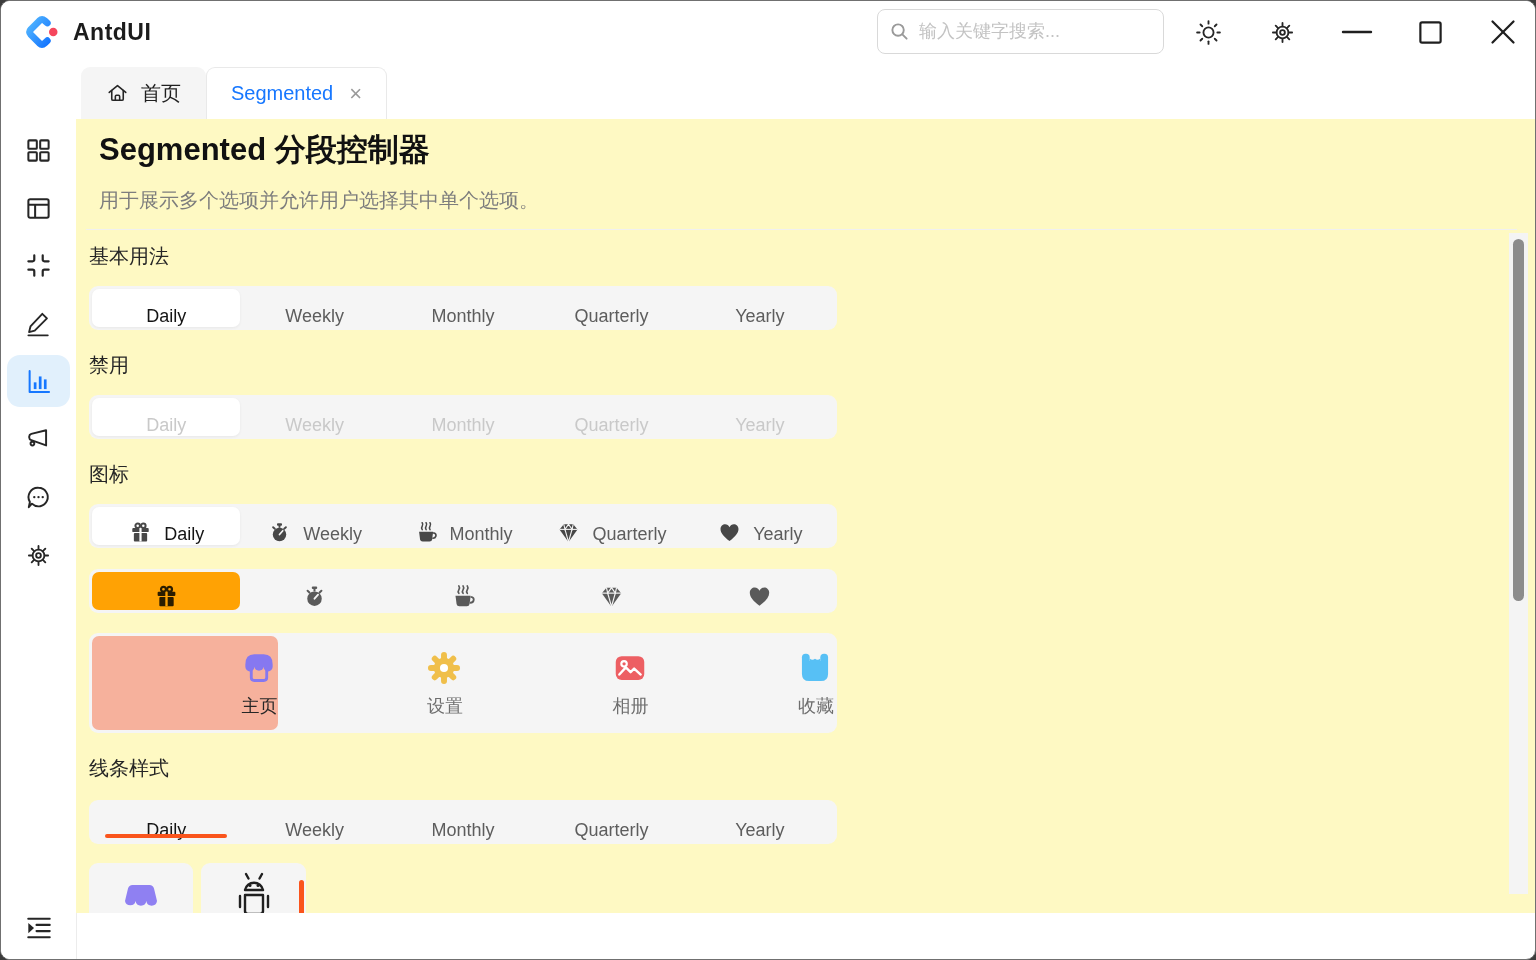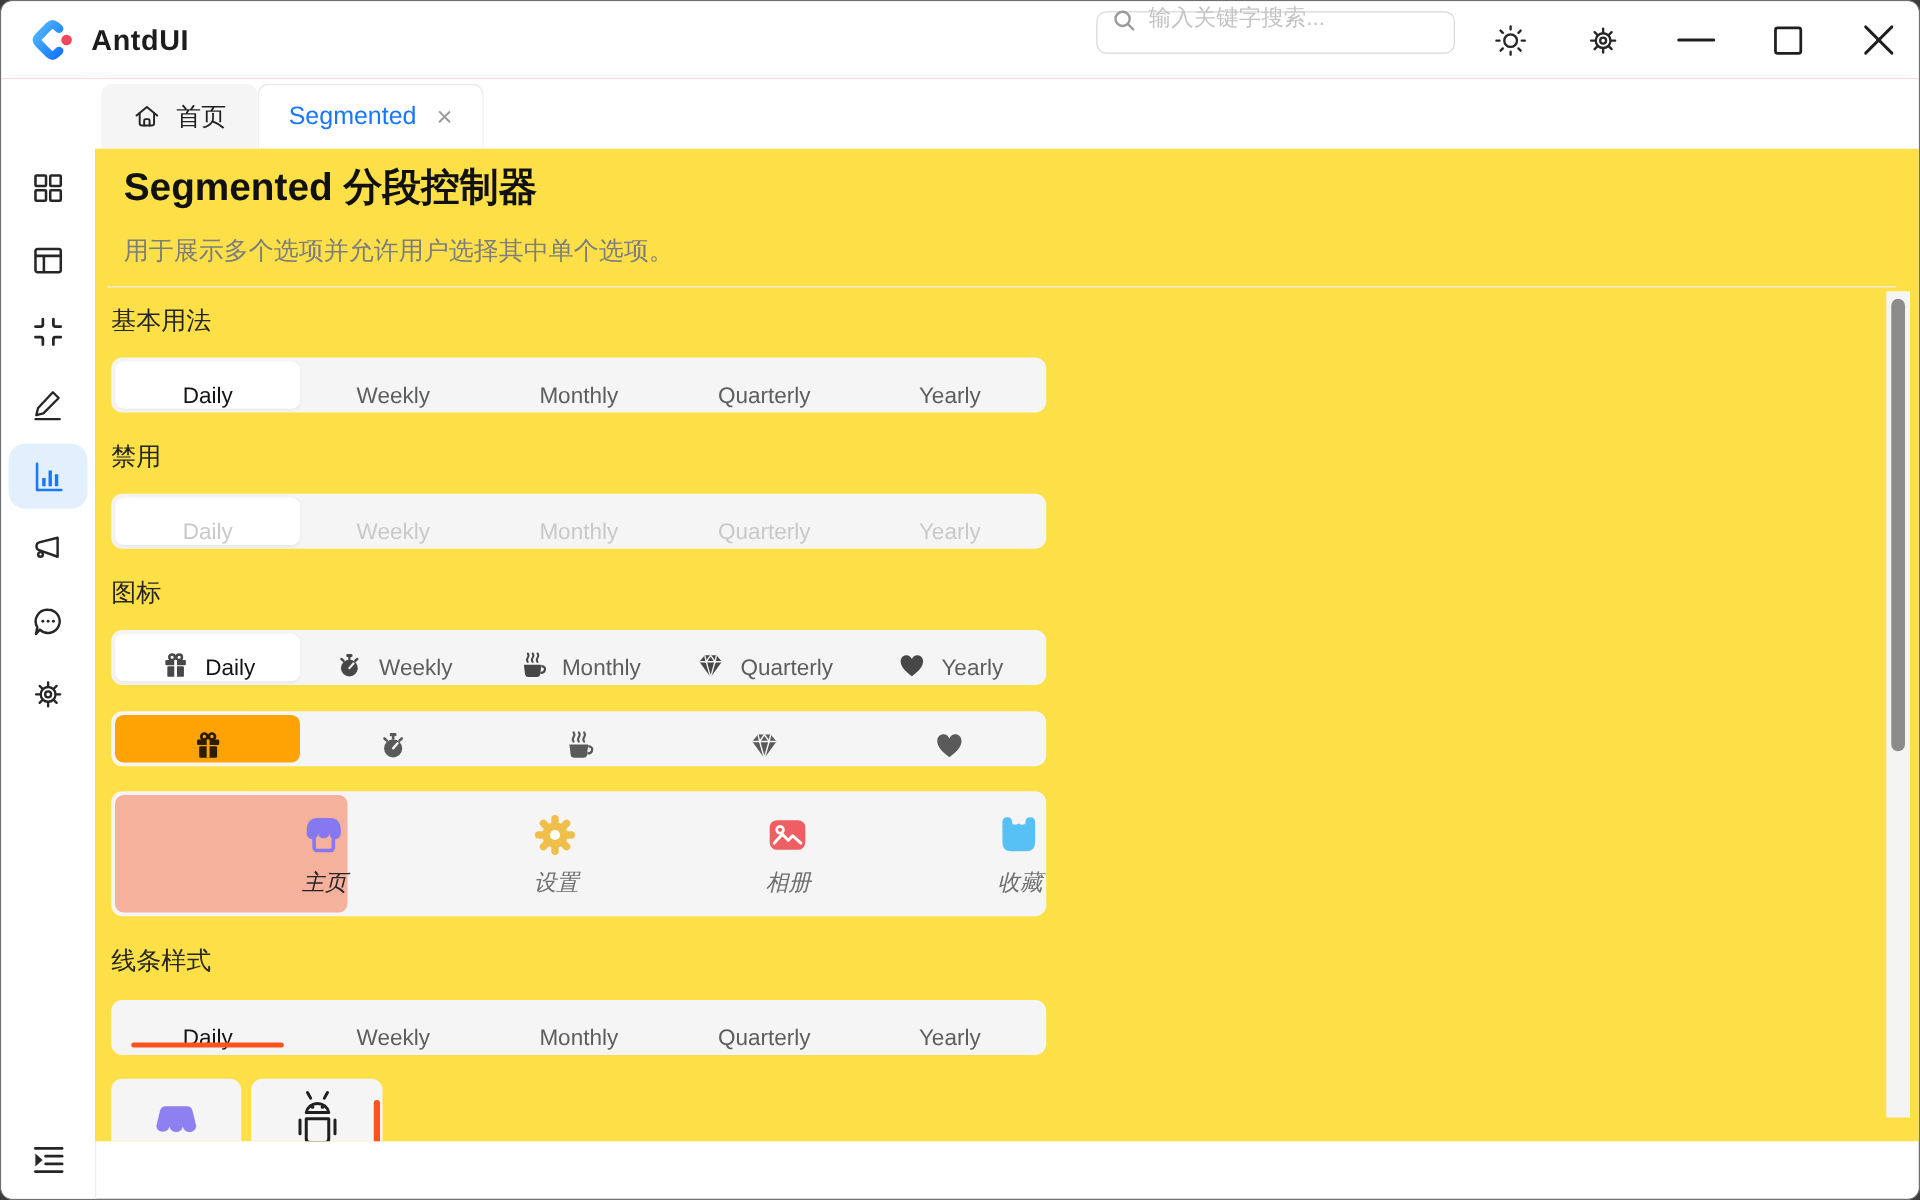--- a/index.html
+++ b/index.html
@@ -4,52 +4,52 @@
 <style>
   html,body{margin:0;padding:0;background:#3c3c3c;font-family:"Liberation Sans","DejaVu Sans",sans-serif;}
   .window{position:relative;width:1534px;height:958px;margin:0 auto;background:#fff;border:1px solid #707070;border-radius:10px;overflow:hidden;}
   .abs{position:absolute;}
   svg{display:block;}
 
   
   .titlebar{position:absolute;left:0;top:0;right:0;height:62px;background:#fff;border-bottom:1px solid #ef4444;}
   .app-name{position:absolute;left:72px;top:0;height:62px;display:flex;align-items:center;font-size:23px;font-weight:700;color:#1c1c1c;letter-spacing:.5px;}
   .app-ver{position:absolute;left:176px;top:0;height:62px;display:flex;align-items:center;font-size:23px;color:#8c8c8c;}
-  .search{position:absolute;left:876px;top:8px;width:287px;height:34px;border:1px solid #d9d9d9;border-radius:8px;box-sizing:border-box;display:flex;align-items:flex-end;padding:16px 12px;gap:8px;background:#fff;}
+  .search{position:absolute;left:876px;top:8px;width:287px;height:45px;border:1px solid #d9d9d9;border-radius:8px;box-sizing:border-box;display:flex;align-items:center;padding:4px 12px;gap:8px;background:#fff;}
   .search input{border:none;outline:none;flex:1;font-size:18px;color:#333;font-family:inherit;background:transparent;}
   .search input::placeholder{color:#c3c3c3;}
   .tb-btn{position:absolute;top:0;height:62px;display:flex;align-items:center;justify-content:center;cursor:pointer;}
 
   
   .sidebar{position:absolute;left:0;top:62px;bottom:0;width:75px;background:#fff;border-right:1px solid #ececec;}
   .side-item{position:absolute;left:0;width:75px;height:52px;display:flex;align-items:center;justify-content:center;cursor:pointer;}
   .side-sel-bg{position:absolute;left:6px;top:292px;width:63px;height:52px;background:#e1f0fc;border-radius:13px;}
   .side-bottom{position:absolute;left:0;bottom:10px;width:75px;height:44px;display:flex;align-items:center;justify-content:center;cursor:pointer;}
 
   
   .tabbar{position:absolute;left:75px;top:62px;right:0;height:56px;background:#fff;}
   .tab{position:absolute;top:4px;height:52px;display:flex;align-items:center;justify-content:center;gap:12px;box-sizing:border-box;cursor:pointer;}
   .tab-home{left:5px;width:125px;background:#f5f5f5;border-radius:9px 9px 0 0;font-size:20px;color:#1f1f1f;}
   .tab-active{left:130px;width:181px;background:#fff;border:1px solid #e9e9e9;border-bottom:none;border-radius:9px 9px 0 0;font-size:20px;color:#1677ff;}
   .tab-close{color:#9a9a9a;font-size:22px;line-height:1;margin-left:4px;}
 
   
-  .content{position:absolute;left:75px;top:118px;width:1461px;height:794px;background:#fde047;overflow:hidden;}
+  .content{position:absolute;left:75px;top:118px;width:1461px;height:794px;background:#fef9c3;overflow:hidden;}
   .page-title{position:absolute;left:23px;top:10px;font-size:31px;font-weight:700;color:#111;}
   .page-sub{position:absolute;left:23px;top:68px;font-size:20px;color:#7d7d7d;}
   .divider{position:absolute;left:10px;right:20px;top:110px;height:1px;background:#f0f0f0;}
   .sec-title{position:absolute;left:13px;font-size:20px;color:#262626;}
 
   .seg{position:absolute;left:13px;width:748px;height:44px;background:#f5f5f5;border-radius:9px;display:flex;padding:3px;box-sizing:border-box;}
   .seg-item{position:relative;flex:1;display:flex;align-items:flex-end;justify-content:center;gap:11px;color:#5d5d5d;font-size:18px;border-radius:7px;cursor:pointer;}
   .seg-item.sel{background:#fff;color:#141414;box-shadow:0 1px 3px rgba(0,0,0,.06);}
   .seg.disabled .seg-item{color:#c9c9c9;cursor:default;}
   .seg-item.sel-orange{background:#ffa204;}
   .seg-big{height:100px;}
-  .seg-big .seg-item{flex-direction:column;gap:7px;color:#6e6e6e;font-style:italic;}
+  .seg-big .seg-item{flex-direction:column;gap:7px;color:#6e6e6e;}
   .seg-big .seg-item.sel-salmon{background:#f6b19c;color:#262626;}
   .line-bar{position:absolute;left:9%;right:9%;bottom:3px;height:4px;border-radius:2px;background:#fa541c;}
   .seg-item.line-sel{color:#141414;}
 
   .card{position:absolute;top:744px;height:70px;background:#f5f5f5;border-radius:9px;cursor:pointer;}
   .card1{left:13px;width:104px;}
   .card2{left:125px;width:105px;}
   .card-bar{position:absolute;right:2px;top:17px;width:5px;height:52px;border-radius:3px;background:#fa541c;}
 
   

